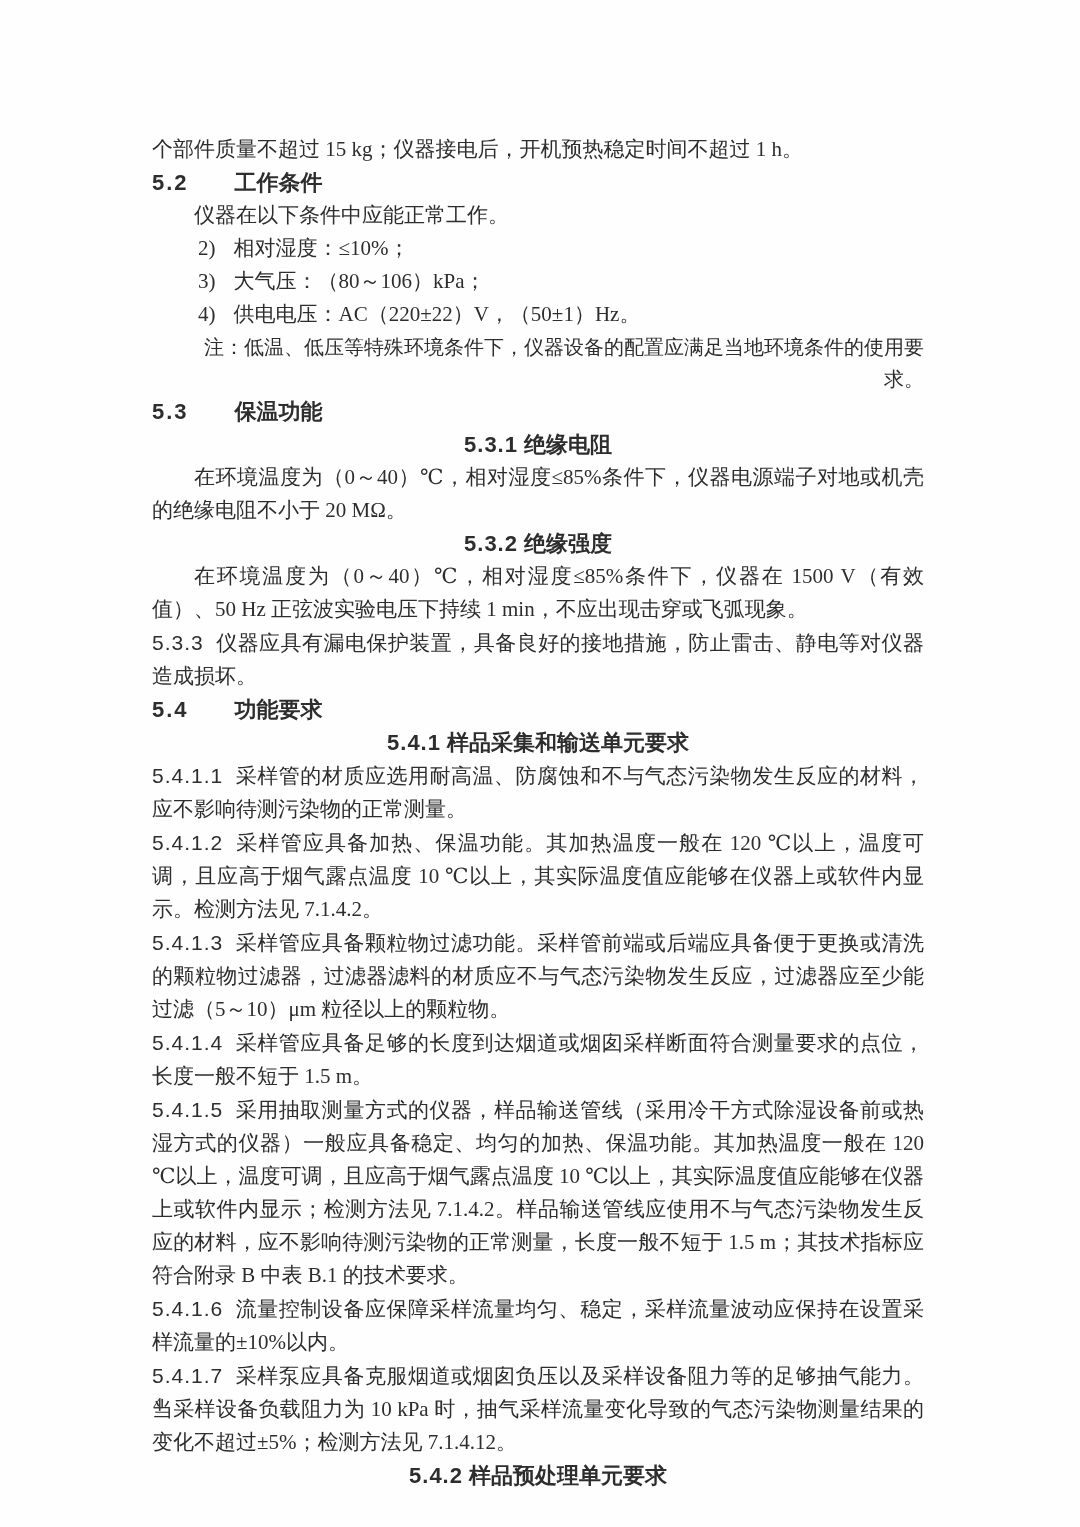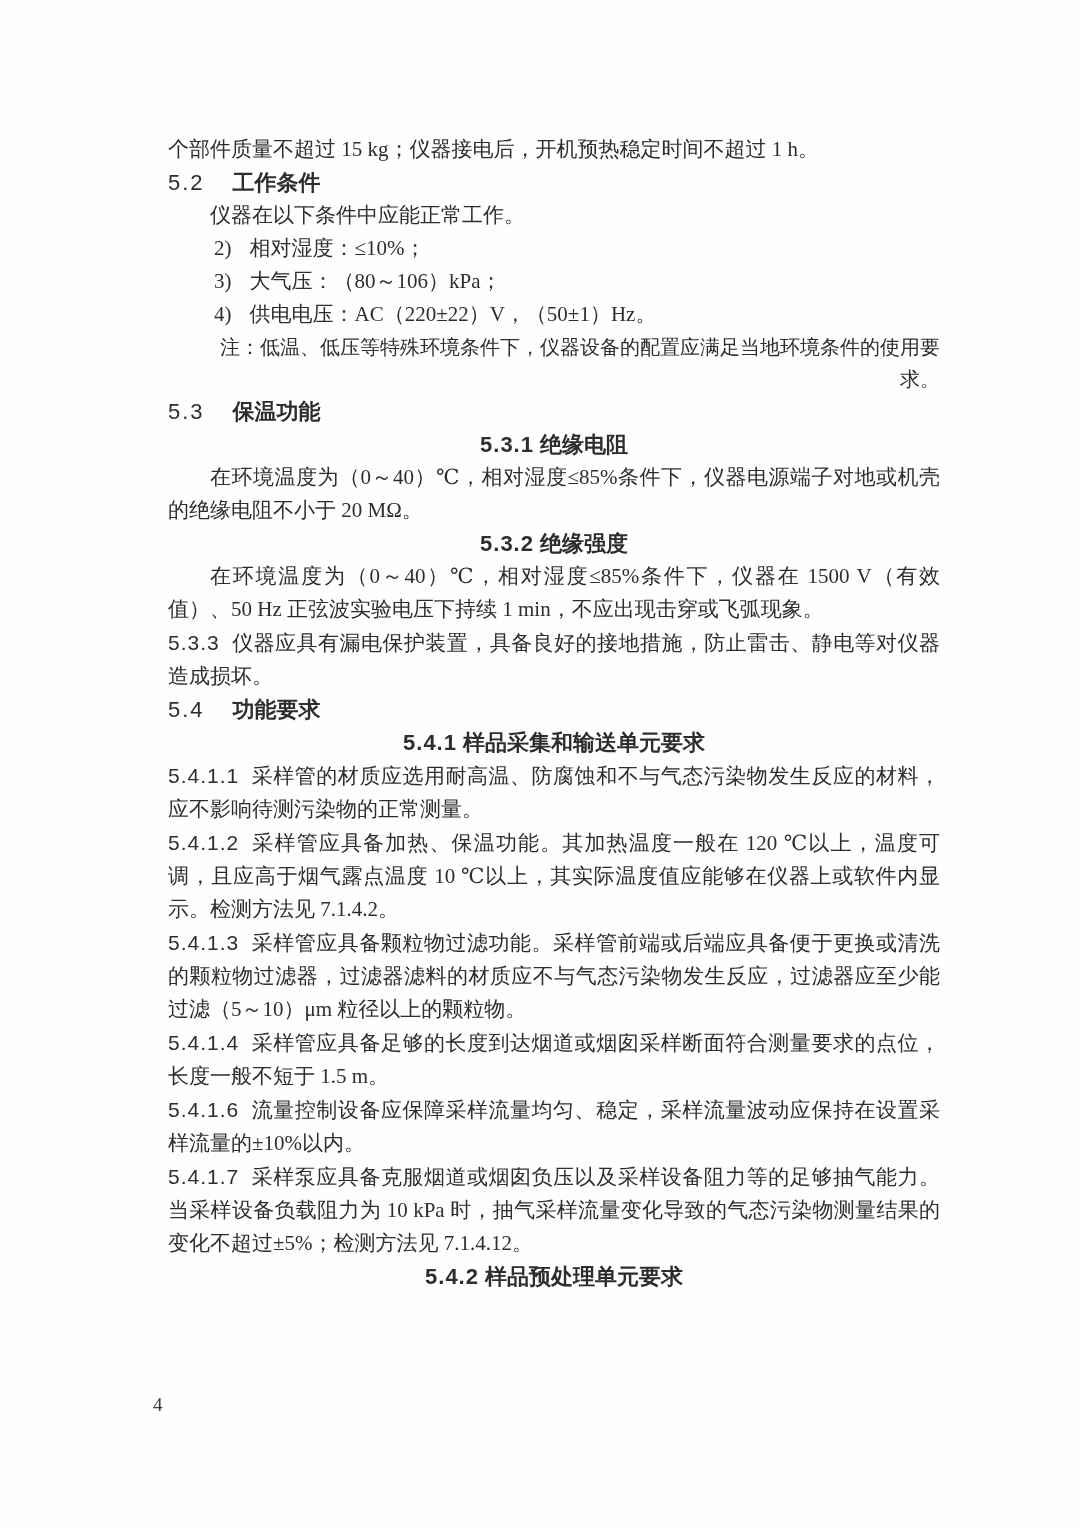--- a/index.html
+++ b/index.html
@@ -7,21 +7,21 @@
     position: relative;
     width: 1080px;
     height: 1527px;
     background: #fefefe;
     font-family: "Liberation Serif", "DejaVu Serif", serif;
     color: #2d2d2d;
     overflow: hidden;
   }
   .content {
     position: absolute;
-    left: 168px;
+    left: 152px;
     top: 133px;
     width: 772px;
     font-size: 21px;
     line-height: 33px;
     text-align: justify;
   }
   .content p { margin: 0; }
 
   
   .body-line { text-indent: 0; }
@@ -30,21 +30,21 @@
   .para { text-indent: 2em; }
 
   
   .h2 {
     font-family: "Liberation Sans", "DejaVu Sans", sans-serif;
     font-weight: bold;
     font-size: 22px;
     text-align: left;
     margin: 1px 0;
   }
-  .h2 .num { letter-spacing: 2px; margin-right: 28px; font-weight: 400; }
+  .h2 .num { letter-spacing: 2px; margin-right: 46px; font-weight: 700; }
 
   
   .h3 {
     font-family: "Liberation Sans", "DejaVu Sans", sans-serif;
     font-weight: bold;
     font-size: 22px;
     text-align: center;
     margin: 1px 0;
   }
   .h3 .num { letter-spacing: 1px; margin-right: 6px; font-weight: 600; }
@@ -115,20 +115,21 @@
     <p class="h3"><span class="num">5.4.1</span><span>样品采集和输送单元要求</span></p>
 
     <p class="clause"><span class="num">5.4.1.1</span><span>采样管的材质应选用耐高温、防腐蚀和不与气态污染物发生反应的材料，应不影响待测污染物的正常测量。</span></p>
 
     <p class="clause"><span class="num">5.4.1.2</span><span>采样管应具备加热、保温功能。其加热温度一般在 120 ℃以上，温度可调，且应高于烟气露点温度 10 ℃以上，其实际温度值应能够在仪器上或软件内显示。检测方法见 7.1.4.2。</span></p>
 
     <p class="clause"><span class="num">5.4.1.3</span><span>采样管应具备颗粒物过滤功能。采样管前端或后端应具备便于更换或清洗的颗粒物过滤器，过滤器滤料的材质应不与气态污染物发生反应，过滤器应至少能过滤（5～10）μm 粒径以上的颗粒物。</span></p>
 
     <p class="clause"><span class="num">5.4.1.4</span><span>采样管应具备足够的长度到达烟道或烟囱采样断面符合测量要求的点位，长度一般不短于 1.5 m。</span></p>
 
+    <p class="clause"><span class="num">5.4.1.5</span><span>采用抽取测量方式的仪器，样品输送管线（采用冷干方式除湿设备前或热湿方式的仪器）一般应具备稳定、均匀的加热、保温功能。其加热温度一般在 120 ℃以上，温度可调，且应高于烟气露点温度 10 ℃以上，其实际温度值应能够在仪器上或软件内显示；检测方法见 7.1.4.2。样品输送管线应使用不与气态污染物发生反应的材料，应不影响待测污染物的正常测量，长度一般不短于 1.5 m；其技术指标应符合附录 B 中表 B.1 的技术要求。</span></p>
 
     <p class="clause"><span class="num">5.4.1.6</span><span>流量控制设备应保障采样流量均匀、稳定，采样流量波动应保持在设置采样流量的±10%以内。</span></p>
 
     <p class="clause"><span class="num">5.4.1.7</span><span>采样泵应具备克服烟道或烟囱负压以及采样设备阻力等的足够抽气能力。当采样设备负载阻力为 10 kPa 时，抽气采样流量变化导致的气态污染物测量结果的变化不超过±5%；检测方法见 7.1.4.12。</span></p>
 
     <p class="h3"><span class="num">5.4.2</span><span>样品预处理单元要求</span></p>
 
   </div>
 
   <div class="page-number">4</div>

